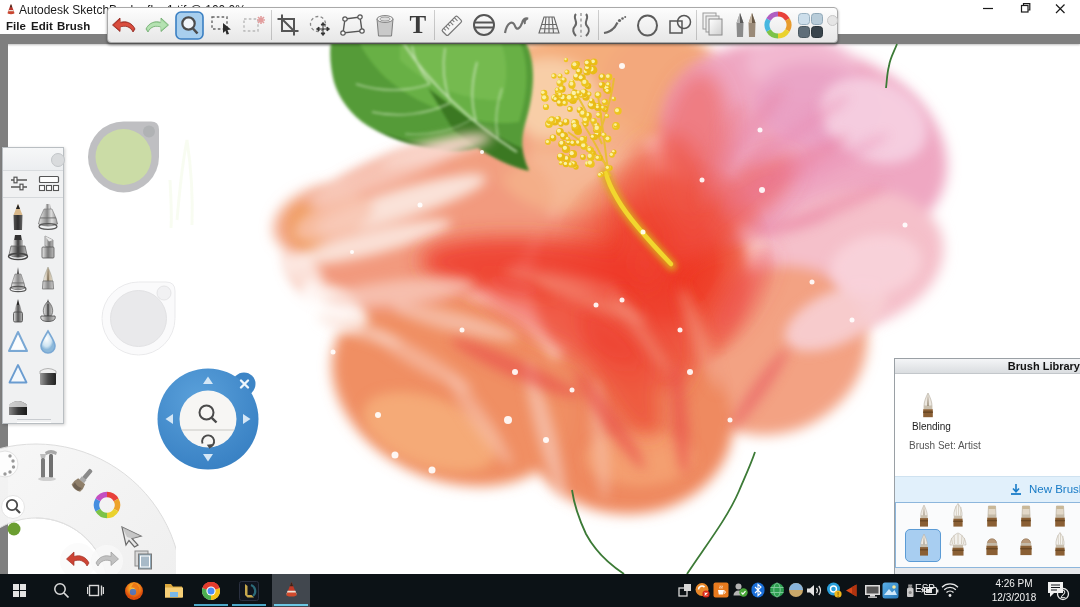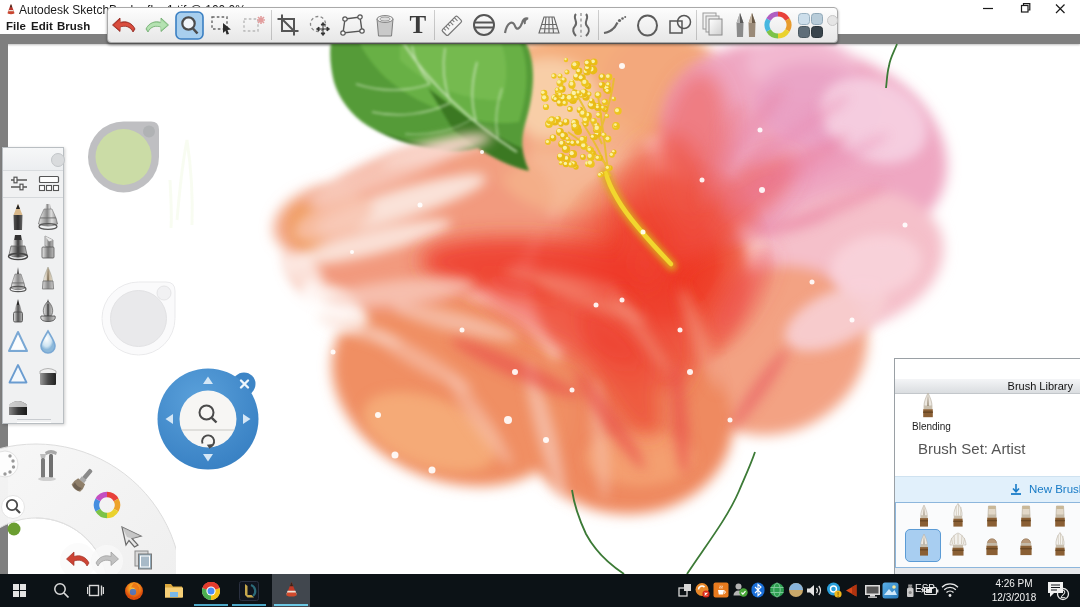--- a/index.html
+++ b/index.html
@@ -947,30 +947,30 @@
   <path d="M96,126 C99,119.5 105.5,117.5 111,119.5 L111,115 L118.5,122 L111,128.5 L111,124 C106,122.2 100.5,123.5 98,129 Z" fill="#c2c2c2" stroke="#9a9a9a" stroke-width=".7"></path>
 
   <circle cx="13" cy="70" r="11.5" fill="#ffffff" stroke="#e4e4e4"></circle>
   <circle cx="12" cy="68" r="5.2" fill="none" stroke="#4a4a4a" stroke-width="1.8"></circle>
   <line x1="16" y1="72" x2="20" y2="76" stroke="#4a4a4a" stroke-width="2.2"></line>
   <circle cx="14" cy="92" r="6.5" fill="#6b9e31"></circle>
 </svg>
 
 <div class="abs" id="blib">
  <div class="abs" style="left:0;top:0;width:100%;height:15px;background:linear-gradient(#f4f5f7,#dadde0);border-bottom:1px solid #c3c7cb;
-      font-size:11px;color:#111;text-align:right;line-height:15px;box-sizing:border-box;padding-right:7px;font-weight:normal;margin-top:20px;">Brush Library</div>
+      font-size:11px;color:#111;text-align:right;line-height:15px;box-sizing:border-box;font-weight:bold;">Brush Library</div>
  <svg class="abs" style="left:24px;top:33px" width="18" height="28" viewBox="0 0 18 28">
    <path d="M9,1 C11.5,6 13,10 13,14 L5,14 C5,10 6.5,6 9,1 Z" fill="#ece7df" stroke="#b0a898" stroke-width=".6"></path>
    <path d="M9,2 C9.5,7 10,11 10,14 L8,14 C8,11 8.5,7 9,2 Z" fill="#7a6a52" opacity=".55"></path>
    <rect x="4.6" y="14" width="8.8" height="3.2" fill="#c9bfae"></rect>
    <rect x="4.2" y="17.2" width="9.6" height="8" fill="#8a5f34"></rect>
    <rect x="4.2" y="19.4" width="9.6" height="1.6" fill="#6a4824"></rect>
  </svg>
  <div class="abs" style="left:17px;top:62px;font-size:10px;color:#222">Blending</div>
- <div class="abs" style="left:23px;top:81px;font-size:15px;color:#555">Brush Set: Artist</div>
+ <div class="abs" style="left:14px;top:81px;font-size:10px;color:#555">Brush Set: Artist</div>
  <div class="abs" style="left:0;top:117px;width:100%;height:26px;background:#e1f0fb;border-top:1px solid #cfe2f0;">
    <svg class="abs" style="left:114px;top:6px" width="14" height="14" viewBox="0 0 14 14">
      <path d="M7,1 V8 M4,5.5 L7,8.8 L10,5.5" fill="none" stroke="#1a7cc8" stroke-width="1.6"></path>
      <path d="M2,11 H12" stroke="#1a7cc8" stroke-width="1.8"></path>
    </svg>
    <div class="abs" style="left:134px;top:6px;font-size:11.5px;color:#187bc6;white-space:nowrap">New Brushes</div>
  </div>
  <div class="abs" id="bgrid" style="left:0;top:143px;width:186px;height:66px;background:#fafbfc;border:1px solid #8cb6dc;box-sizing:border-box;overflow:hidden;">
    <div class="abs" style="left:9px;top:26px;width:36px;height:33px;background:#a8cef1;border:1px solid #5b9bd5;border-radius:5px;box-sizing:border-box;"></div>
    <svg class="abs" style="left:19px;top:-1px" width="18" height="28" viewBox="0 0 18 28">

